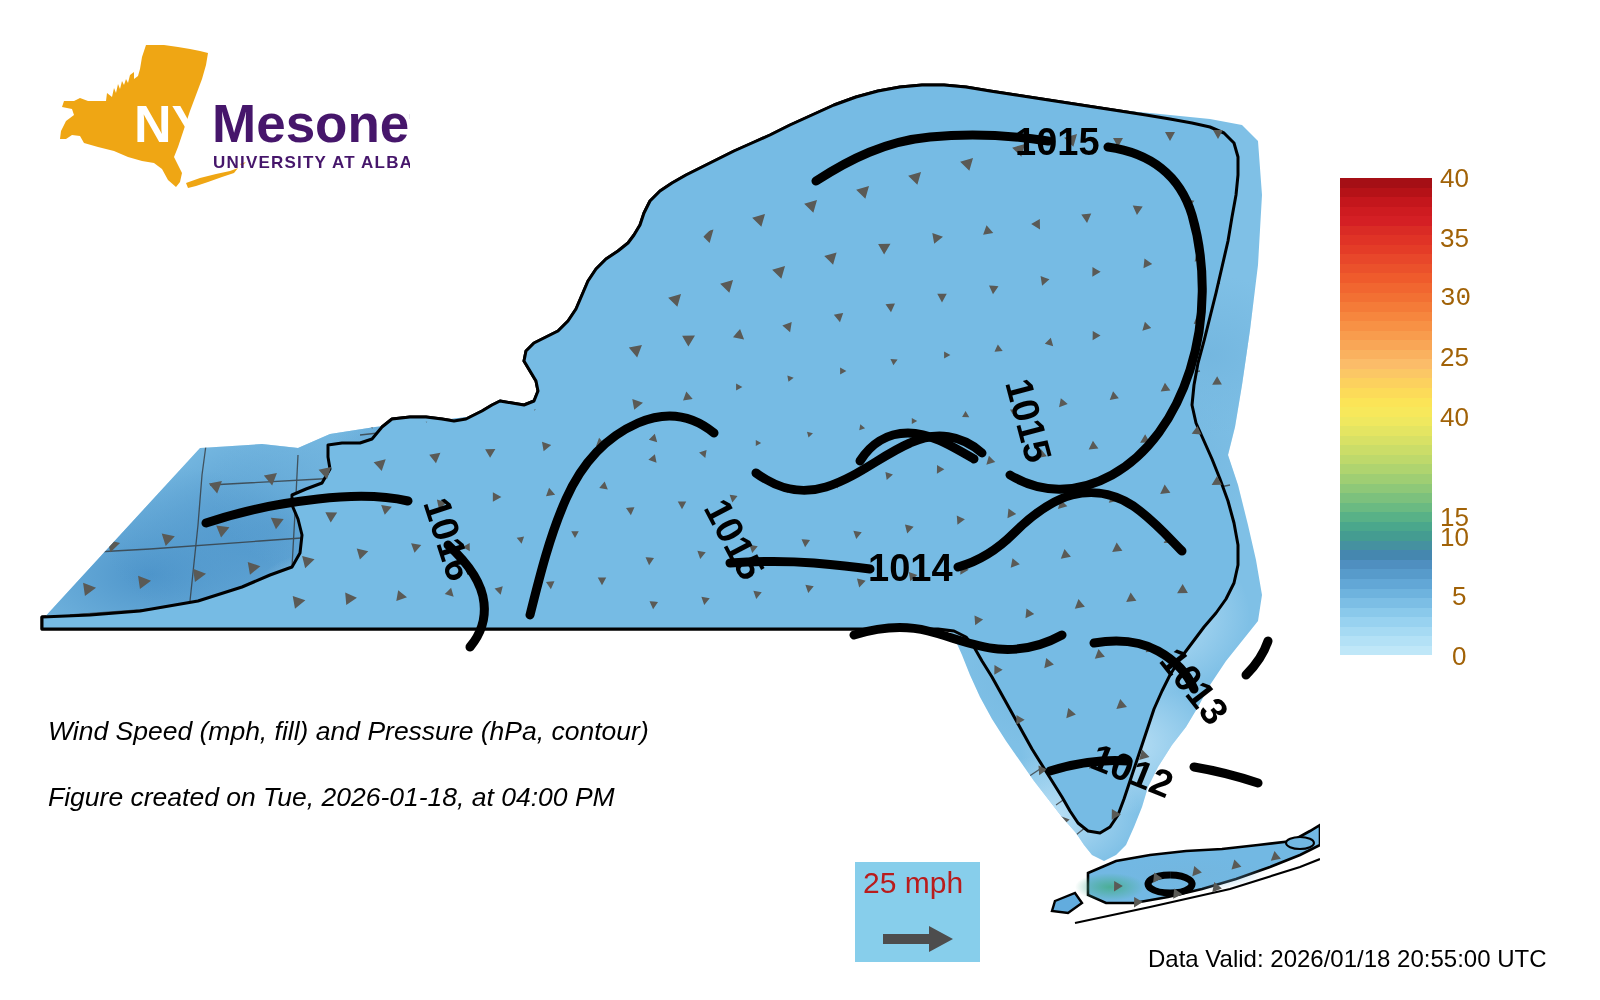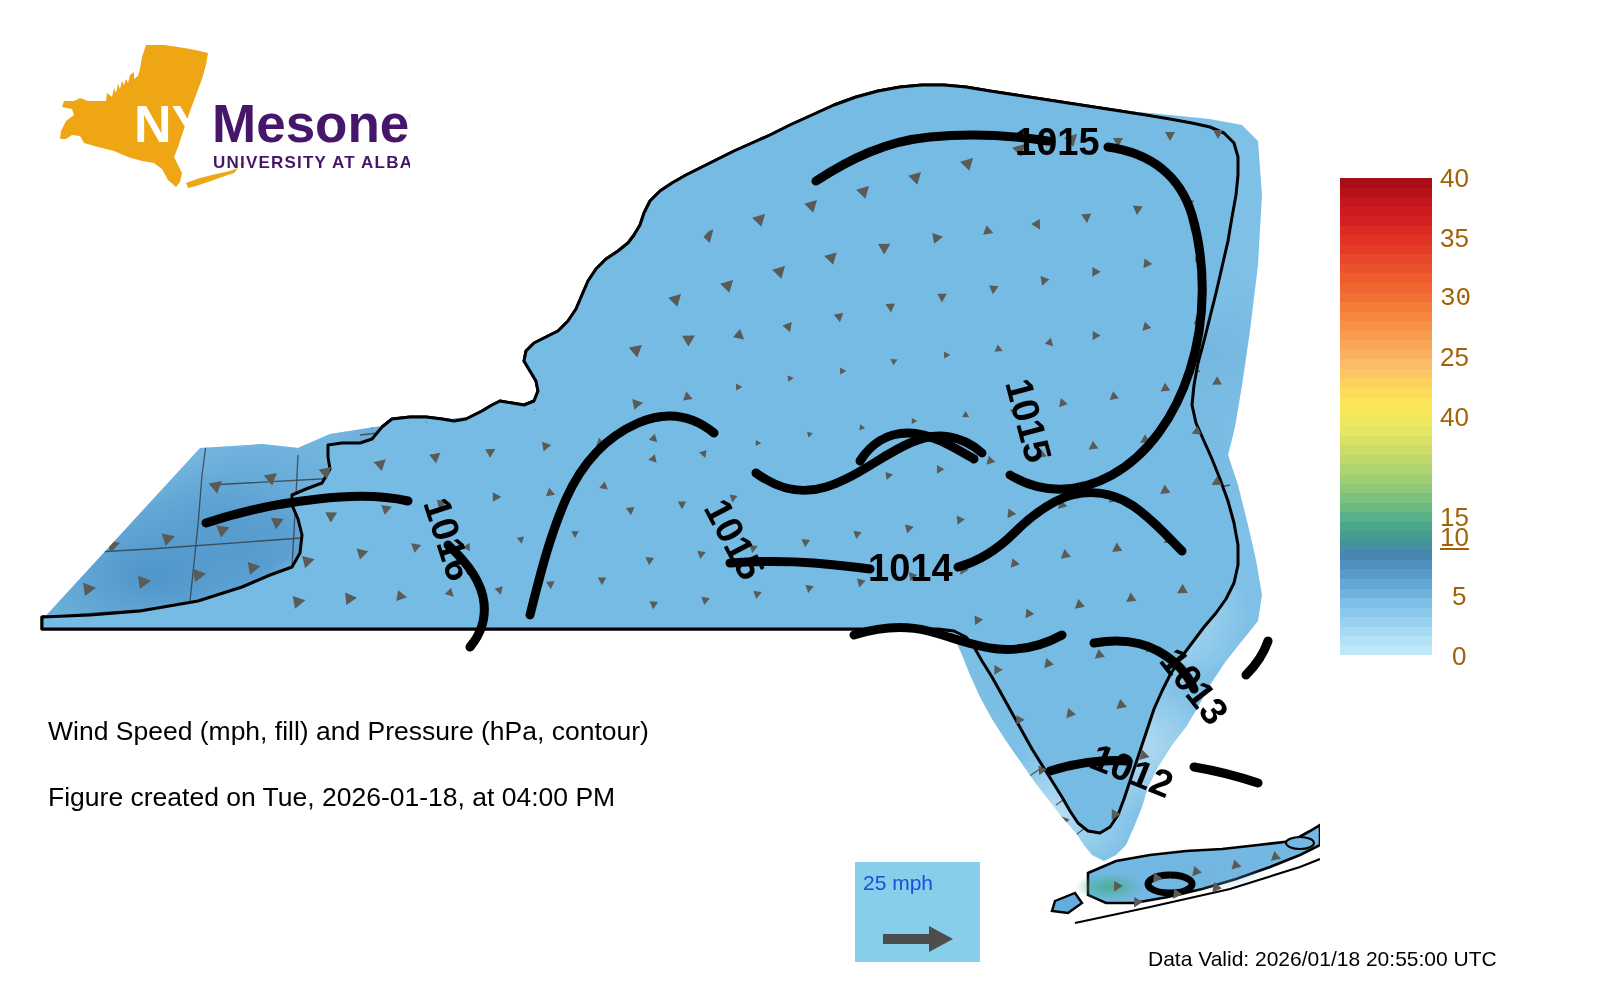--- a/index.html
+++ b/index.html
@@ -19,31 +19,31 @@
   #map-svg{display:block;width:1290px;height:880px;}
 
   
   #colorbar{position:absolute;left:1340px;top:178px;width:92px;height:478px;}
   .cb-band{width:92px;}
   #cb-ticks{position:absolute;left:1440px;top:160px;width:120px;height:520px;}
   .cb-tick{position:absolute;left:0;font-size:26px;line-height:30px;color:#a16207;
            font-family:"Liberation Sans", sans-serif;}
 
   
-  #caption{position:absolute;left:48px;top:718px;width:800px;}
+  #caption{position:absolute;left:48px;top:718px;width:800px;font-style:italic;}
   .cap-line{font-size:26.5px;line-height:26.5px;color:#000;margin-bottom:39px;white-space:nowrap;}
 
   
   #wind-key{position:absolute;left:855px;top:862px;width:125px;height:100px;
             background:#87CEEB;}
-  #wind-key-label{position:absolute;left:8px;top:6px;font-size:21px;line-height:29px;color:#1d4ed8;}
+  #wind-key-label{position:absolute;left:8px;top:6px;font-size:30px;line-height:29px;color:#b91c1c;}
   #wind-key-arrow{position:absolute;left:28px;top:62px;}
 
   
-  #data-valid{position:absolute;left:1148px;top:948px;font-size:21px;line-height:21px;color:#000;
+  #data-valid{position:absolute;left:1148px;top:948px;font-size:24px;line-height:21px;color:#000;
               white-space:nowrap;}
 </style>
 </head>
 <body>
 
 <div id="stage">
 
   <div id="logo">
     <svg viewBox="0 0 360 160" width="360" height="160">
 
@@ -496,21 +496,21 @@
       <div class="cb-band" style="background: rgb(179, 225, 246); height: 9.56px;"></div>
       <div class="cb-band" style="background: rgb(191, 231, 248); height: 9.56px;"></div>
     </div>
   <div id="cb-ticks">
       <div class="cb-tick" style="top: 3px; left: 0px;">40</div>
       <div class="cb-tick" style="top: 62.75px; left: 0px;">35</div>
       <div class="cb-tick" style="top: 122.5px; left: 0px; font-family: Liberation Mono, monospace;">30</div>
       <div class="cb-tick" style="top: 182.25px; left: 0px;">25</div>
       <div class="cb-tick" style="top: 242px; left: 0px;">40</div>
       <div class="cb-tick" style="top: 301.75px; left: 0px; margin-top: 40px;">15</div>
-      <div class="cb-tick" style="top: 361.5px; left: 0px; text-decoration: underline;">10</div>
+      <div class="cb-tick" style="top: 361.5px; left: 0px;">10</div>
       <div class="cb-tick" style="top: 421.25px; left: 12px;">5</div>
       <div class="cb-tick" style="top: 481px; left: 12px;">0</div>
     </div>
 
   <div id="caption">
     <div class="cap-line">Wind Speed (mph, fill) and Pressure (hPa, contour)</div>
     <div class="cap-line">Figure created on Tue, 2026-01-18, at 04:00 PM</div>
   </div>
 
   <div id="wind-key">

